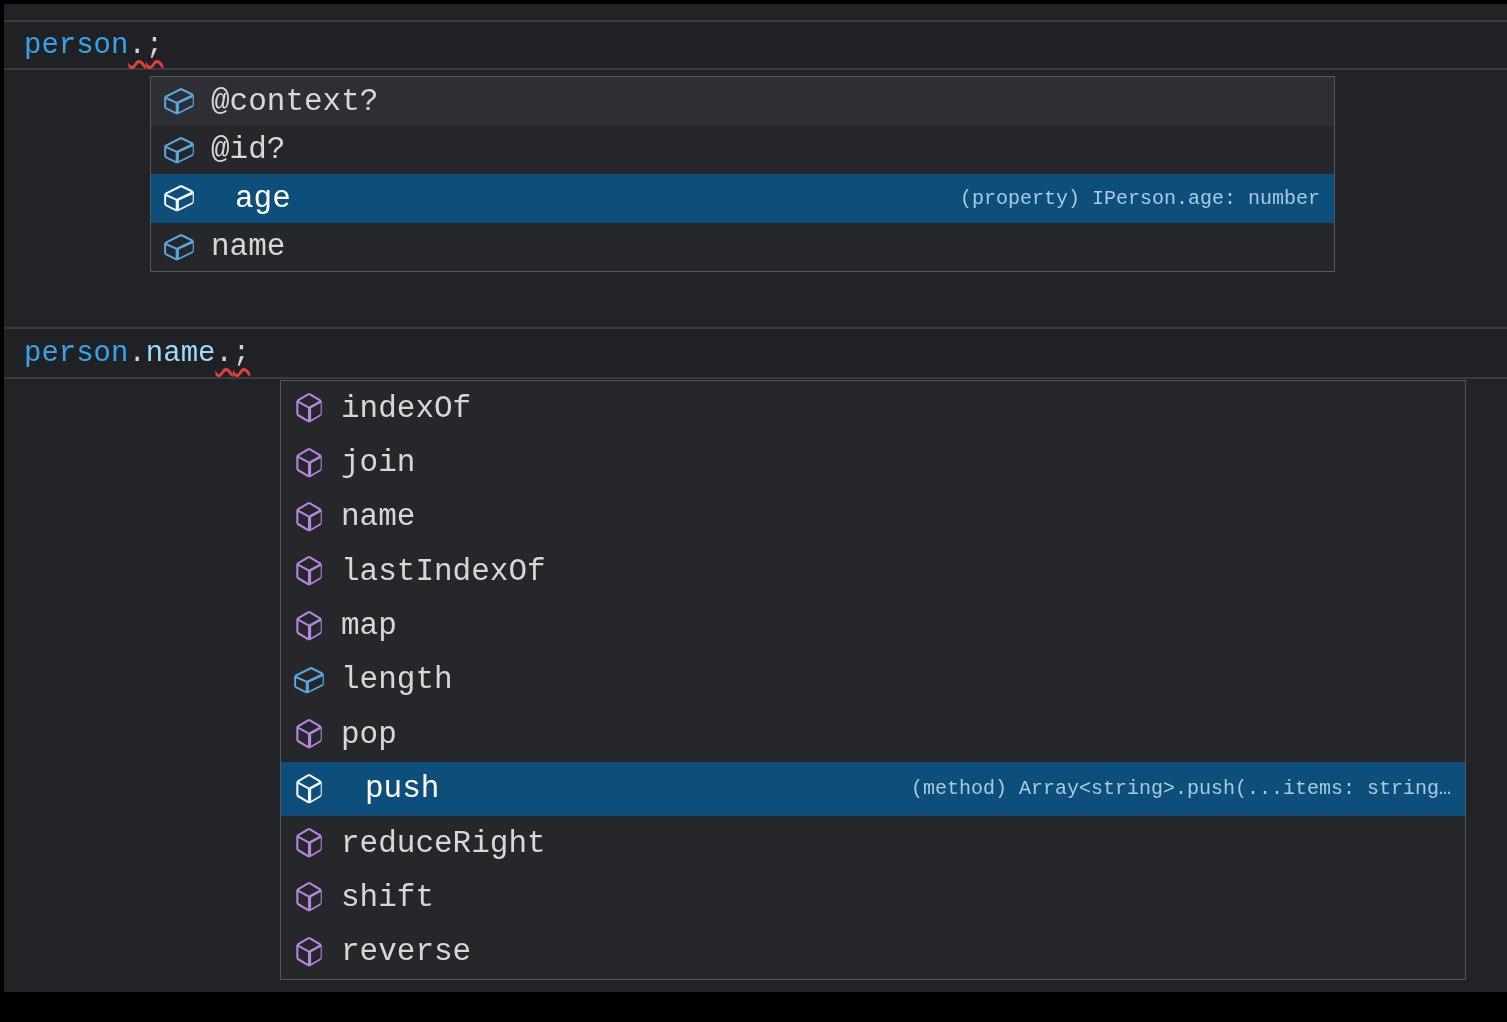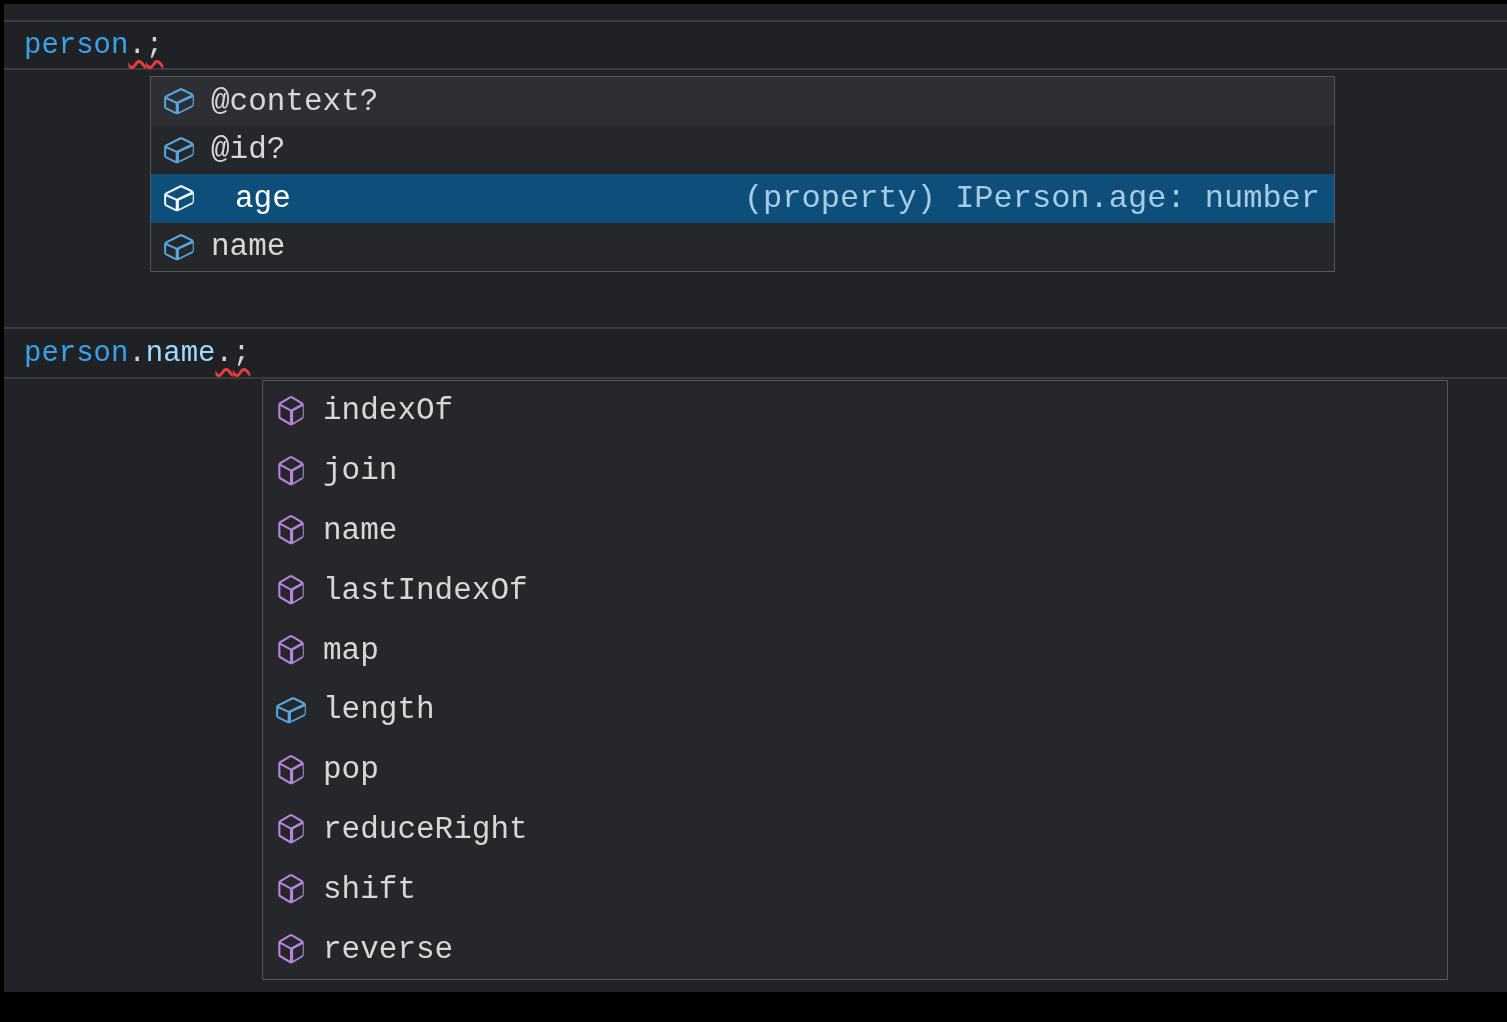--- a/index.html
+++ b/index.html
@@ -18,34 +18,34 @@
   .tok{display:inline;}
   .squiggle{text-decoration-line:underline;text-decoration-style:wavy;
             text-decoration-color:var(--squiggle-color,#e83c3c);
             text-decoration-thickness:2.5px;text-underline-offset:7px;}
 
   
   .suggest{position:absolute;background:var(--suggest-bg,#26272b);
            border:1px solid var(--suggest-border,#55565b);box-sizing:border-box;
            display:flex;flex-direction:column;overflow:hidden;}
   #suggest1{left:146px;top:72px;width:1185px;height:196px;}
-  #suggest2{left:258px;top:376px;width:1186px;height:600px;text-align:center;}
+  #suggest2{left:276px;top:376px;width:1186px;height:600px;text-align:center;}
   .row{flex:1 1 0;display:flex;align-items:center;padding:0 14px 0 10px;
        white-space:nowrap;overflow:hidden;}
   .row.hovered{background:var(--row-hover-bg,#2d2f34);}
   .row.selected{background:var(--row-selected-bg,#0e4e7a);}
   .icon{width:36px;height:36px;margin-right:14px;flex:0 0 auto;display:flex;
         align-items:center;justify-content:center;}
   .icon svg{width:34px;height:34px;display:block;}
   svg[data-kind="field"]{color:var(--field-icon-color,#58a6e0);}
   svg[data-kind="method"]{color:var(--method-icon-color,#b584dc);}
   .row.selected svg{color:var(--selected-icon-color,#f2f5f8) !important;}
   .label{font-size:31px;color:var(--label-color,#d7d7d7);}
   .row.selected .label{color:var(--label-selected-color,#ffffff);margin-left:24px;}
-  .detail{margin-left:auto;font-size:32px;color:var(--detail-color,#a6cbe4);
+  .detail{margin-left:auto;font-size:20px;color:var(--detail-color,#a6cbe4);
           overflow:hidden;text-overflow:clip;}
 </style>
 </head>
 <body>
 
 <div class="frame">
   <div class="editor">
 
     <div class="line-band" id="band1">
       <div class="code-line"><span class="tok" style="color: rgb(56, 162, 232);">person</span><span class="tok squiggle" style="color: rgb(212, 212, 212);">.</span><span class="tok squiggle" style="color: rgb(212, 212, 212);">;</span></div>
@@ -162,20 +162,30 @@
         <div class="row">
     <span class="icon">
 
       <svg data-kind="method" viewBox="0 0 16 16" aria-hidden="true">
         <path fill="currentColor" d="M13.51 4l-5-3h-1l-5 3-.49.86v6l.49.85 5 3h1l5-3 .49-.85v-6L13.51 4zm-6 9.56l-4.5-2.7V5.7l4.5 2.45v5.41zm.5-6.28L3.27 4.7l4.74-2.84 4.74 2.84-4.74 2.58zm5.5 3.58l-4.5 2.7V8.15l4.5-2.45v5.11z"></path>
       </svg>
     </span>
     <span class="label">pop</span>
 
   </div>
+        <div class="row selected">
+    <span class="icon">
+
+      <svg data-kind="method" viewBox="0 0 16 16" aria-hidden="true">
+        <path fill="currentColor" d="M13.51 4l-5-3h-1l-5 3-.49.86v6l.49.85 5 3h1l5-3 .49-.85v-6L13.51 4zm-6 9.56l-4.5-2.7V5.7l4.5 2.45v5.41zm.5-6.28L3.27 4.7l4.74-2.84 4.74 2.84-4.74 2.58zm5.5 3.58l-4.5 2.7V8.15l4.5-2.45v5.11z"></path>
+      </svg>
+    </span>
+    <span class="label">push</span>
+    <span class="detail">(method) Array&lt;string&gt;.push(...items: string…</span>
+  </div>
         <div class="row">
     <span class="icon">
 
       <svg data-kind="method" viewBox="0 0 16 16" aria-hidden="true">
         <path fill="currentColor" d="M13.51 4l-5-3h-1l-5 3-.49.86v6l.49.85 5 3h1l5-3 .49-.85v-6L13.51 4zm-6 9.56l-4.5-2.7V5.7l4.5 2.45v5.41zm.5-6.28L3.27 4.7l4.74-2.84 4.74 2.84-4.74 2.58zm5.5 3.58l-4.5 2.7V8.15l4.5-2.45v5.11z"></path>
       </svg>
     </span>
     <span class="label">reduceRight</span>
 
   </div>

